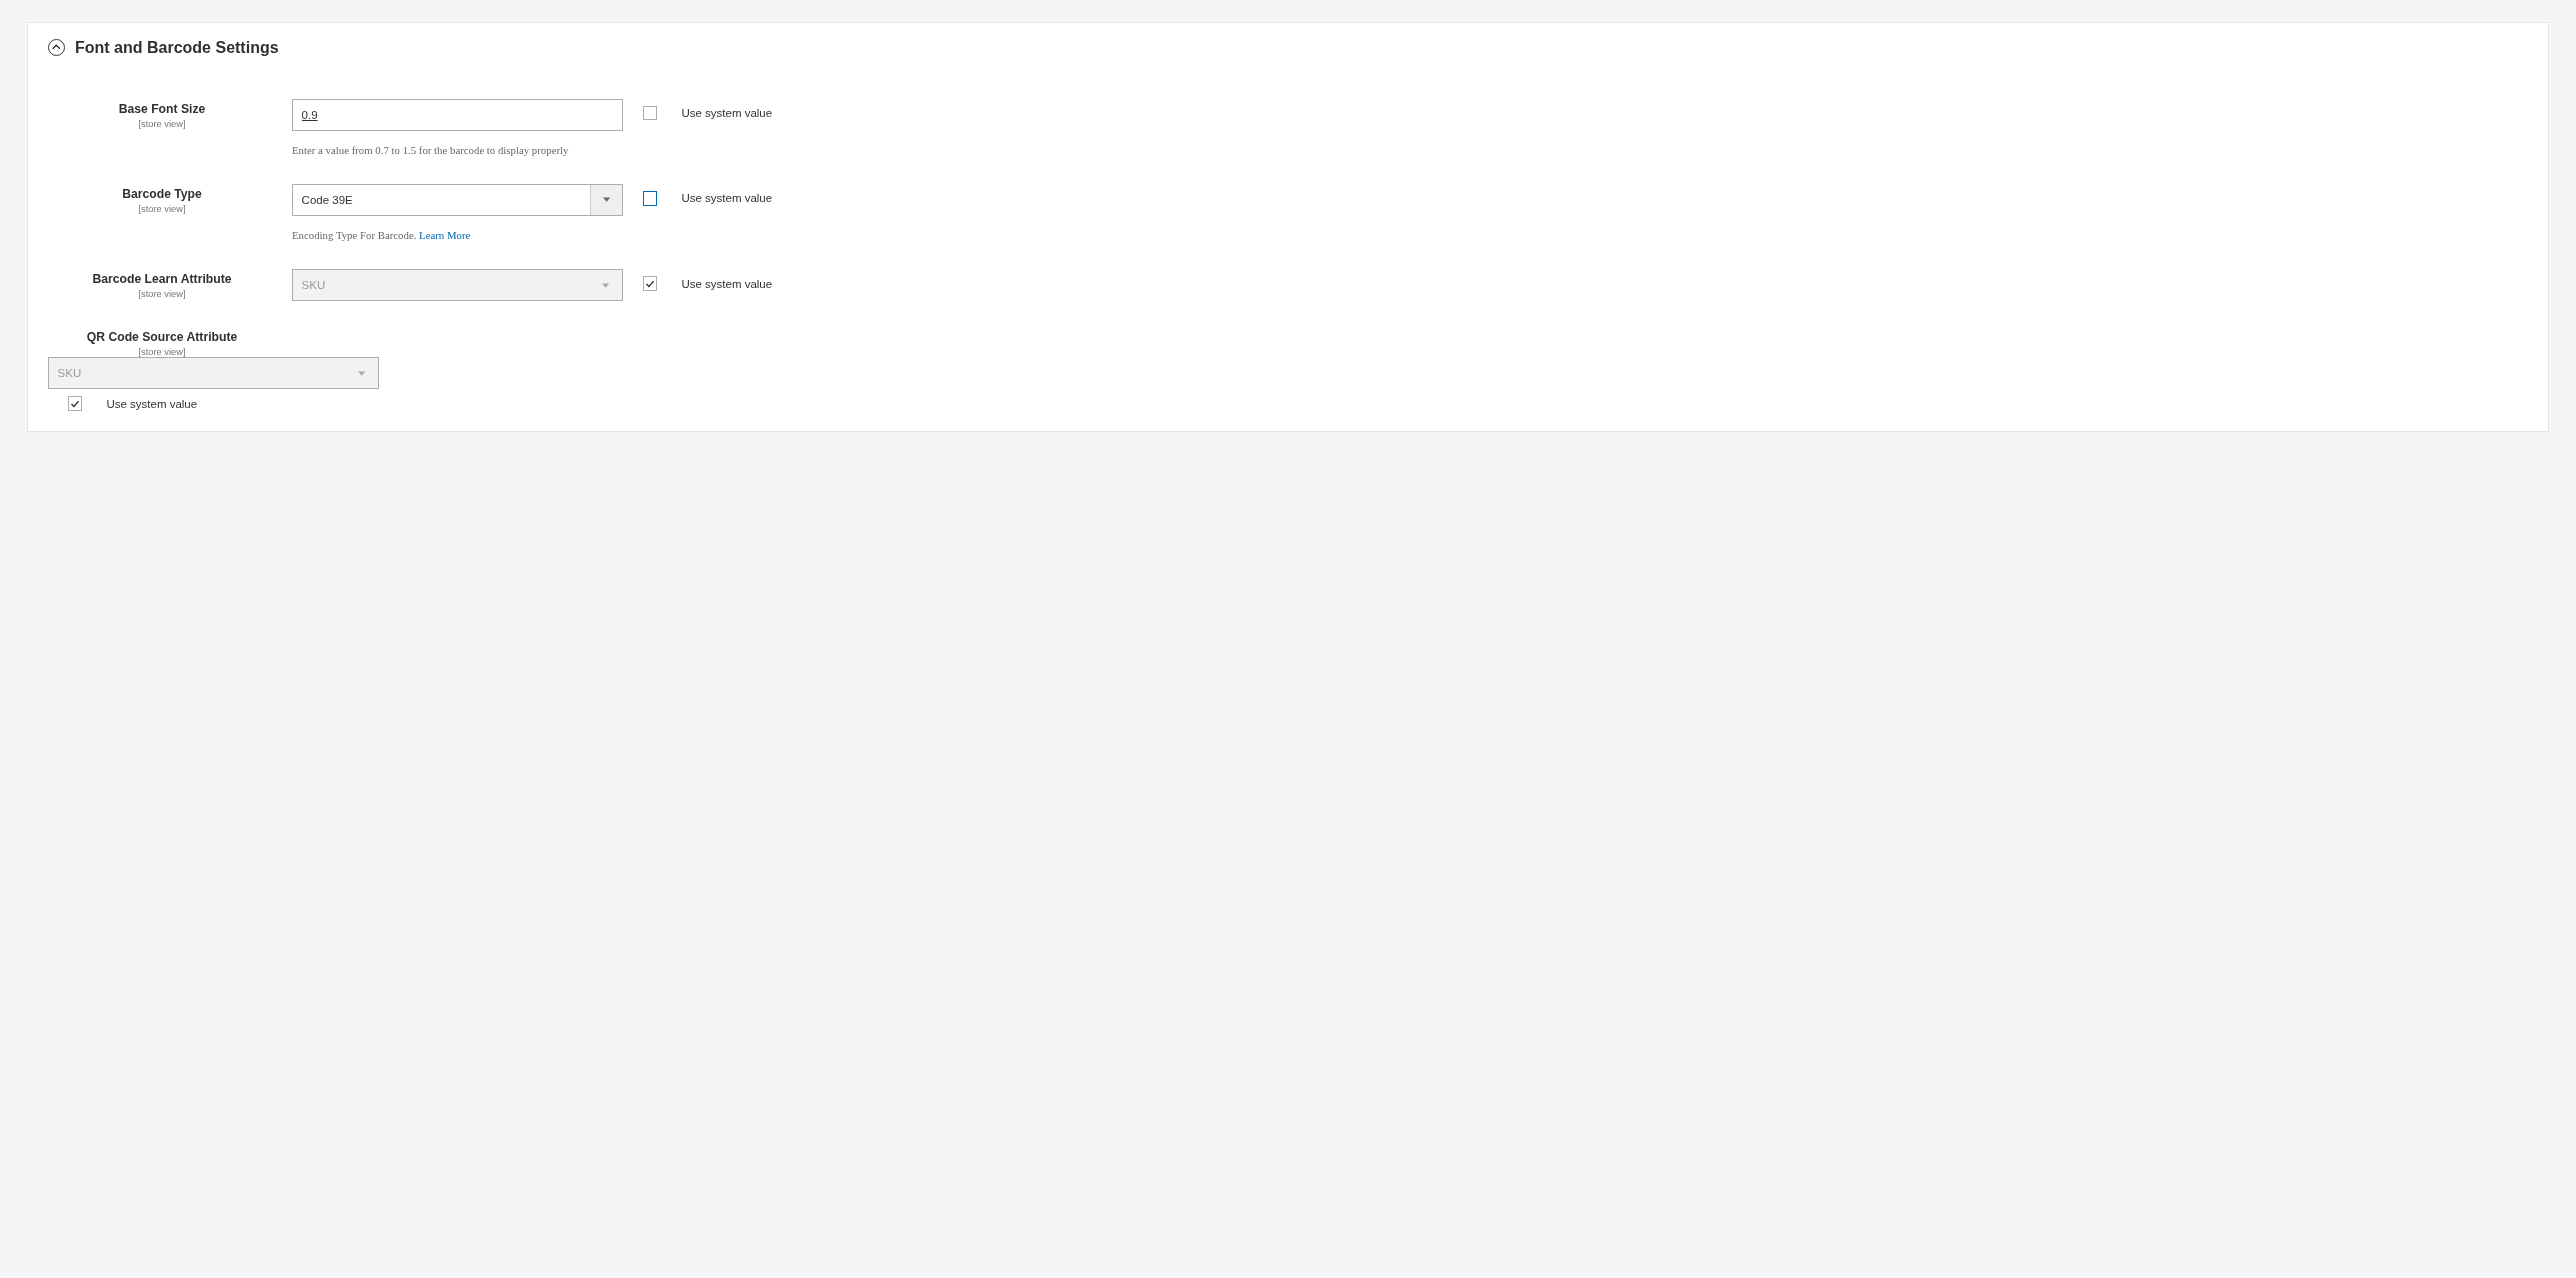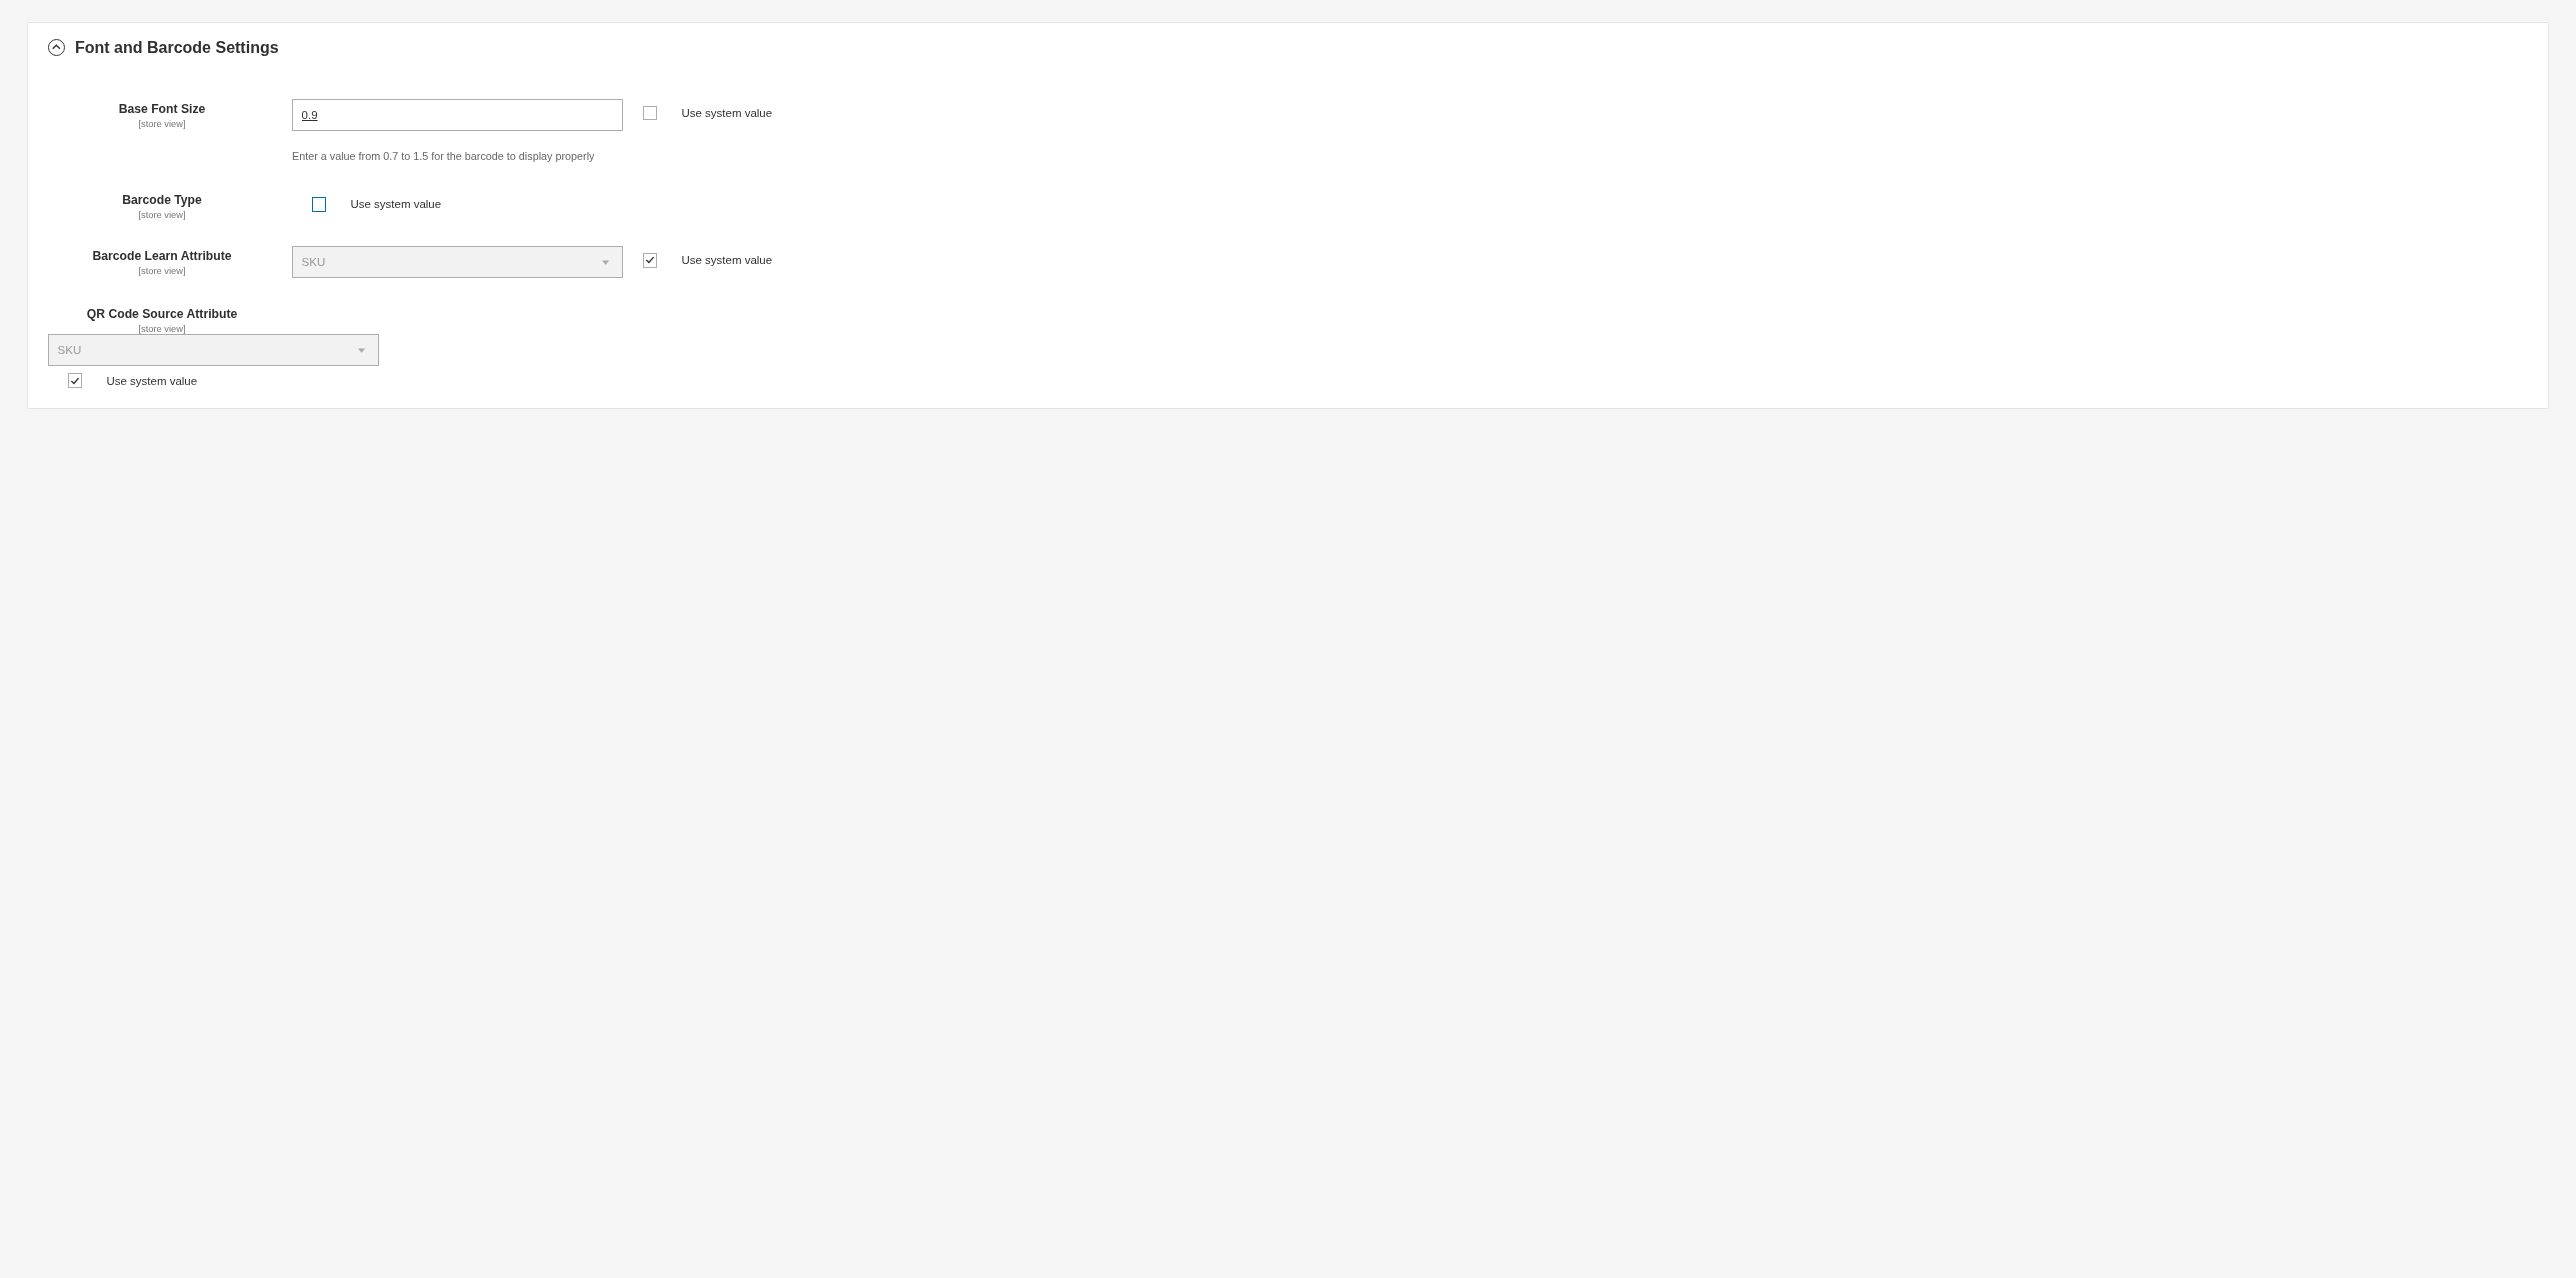--- a/index.html
+++ b/index.html
@@ -109,22 +109,23 @@
       justify-content: center;
     }
     .select-wrap.disabled .select-arrow {
       background: transparent;
       border-left: none;
     }
     .select-arrow svg { width: 7.2px; height: 7.2px; fill: #666; }
     .hint {
       font-size: 10.8px;
       color: #666;
-      margin-top: 17px;
+      margin-top: 11px;
       line-height: 1.5;
+      font-family: Liberation Serif, serif;
     }
     .hint a { color: #006bb4; text-decoration: none; }
     .system-col {
       padding-left: 20px;
       padding-top: 7.2px;
       display: flex;
       align-items: center;
       gap: 24px;
     }
     .checkbox {
@@ -178,20 +179,33 @@
         </span>
         <span class="checkbox-label">Use system value</span>
       </div>
     </div>
 
     <div class="field-row">
       <div class="label-col">
         <div class="field-label">Barcode Type</div>
         <div class="field-scope">[store view]</div>
       </div>
+      <div class="control-col">
+        <div class="select-wrap">
+          <span class="select-value">Code 39E</span>
+          <span class="select-arrow">
+            <svg viewBox="0 0 10 10">
+                <path d="M0 2 L5 8 L10 2 Z"></path>
+              </svg>
+          </span>
+        </div>
+        <div class="hint">
+          <span>Encoding Type For Barcode. </span><a href="#">Learn More</a>
+        </div>
+      </div>
       <div class="system-col">
         <span class="checkbox focused">
           
         </span>
         <span class="checkbox-label">Use system value</span>
       </div>
     </div>
 
     <div class="field-row">
       <div class="label-col">

